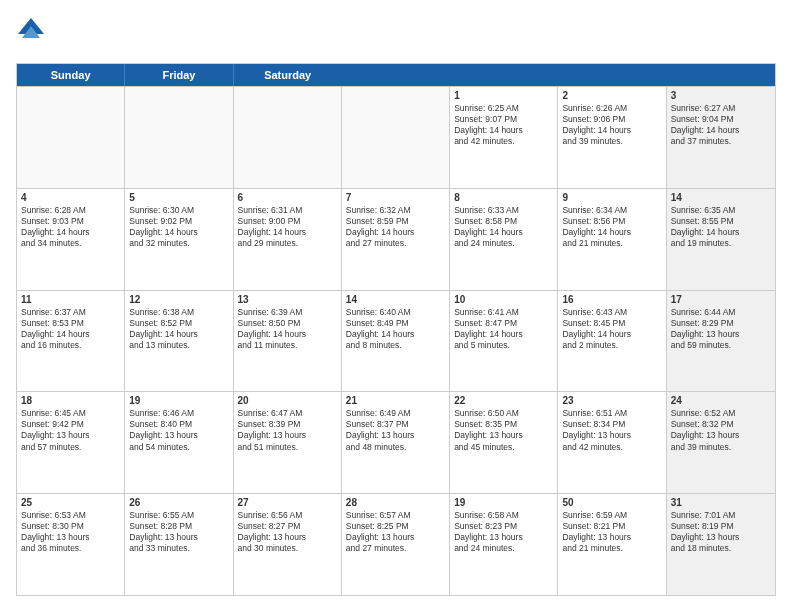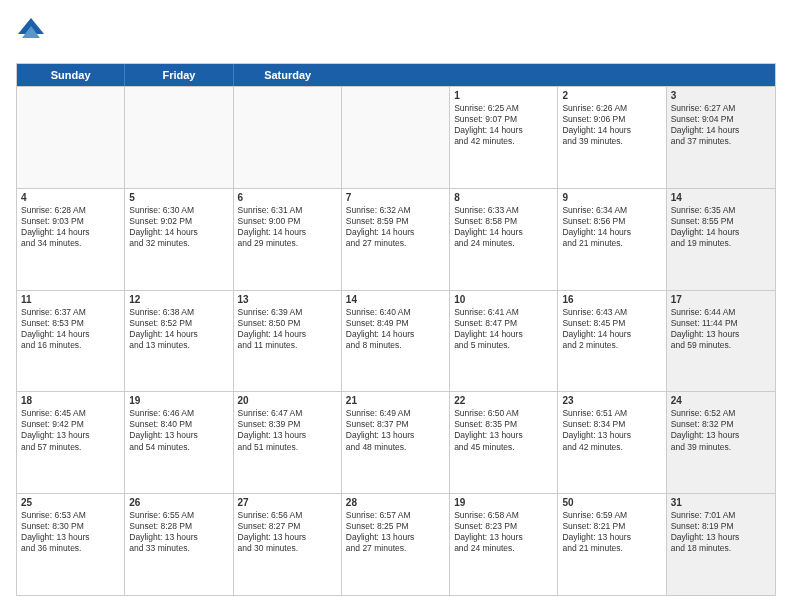--- a/index.html
+++ b/index.html
@@ -259,21 +259,21 @@
           <div class="cal-cell">
             <span class="day-num">16</span>
             <span class="cell-line">Sunrise: 6:43 AM</span>
             <span class="cell-line">Sunset: 8:45 PM</span>
             <span class="cell-line">Daylight: 14 hours</span>
             <span class="cell-line">and 2 minutes.</span>
           </div>
           <div class="cal-cell shaded">
             <span class="day-num">17</span>
             <span class="cell-line">Sunrise: 6:44 AM</span>
-            <span class="cell-line">Sunset: 11:44 PM</span>
+            <span class="cell-line">Sunset: 8:29 PM</span>
             <span class="cell-line">Daylight: 13 hours</span>
             <span class="cell-line">and 59 minutes.</span>
           </div>
         </div>
         <div class="cal-row">
           <div class="cal-cell">
             <span class="day-num">18</span>
             <span class="cell-line">Sunrise: 6:45 AM</span>
             <span class="cell-line">Sunset: 9:42 PM</span>
             <span class="cell-line">Daylight: 13 hours</span>

